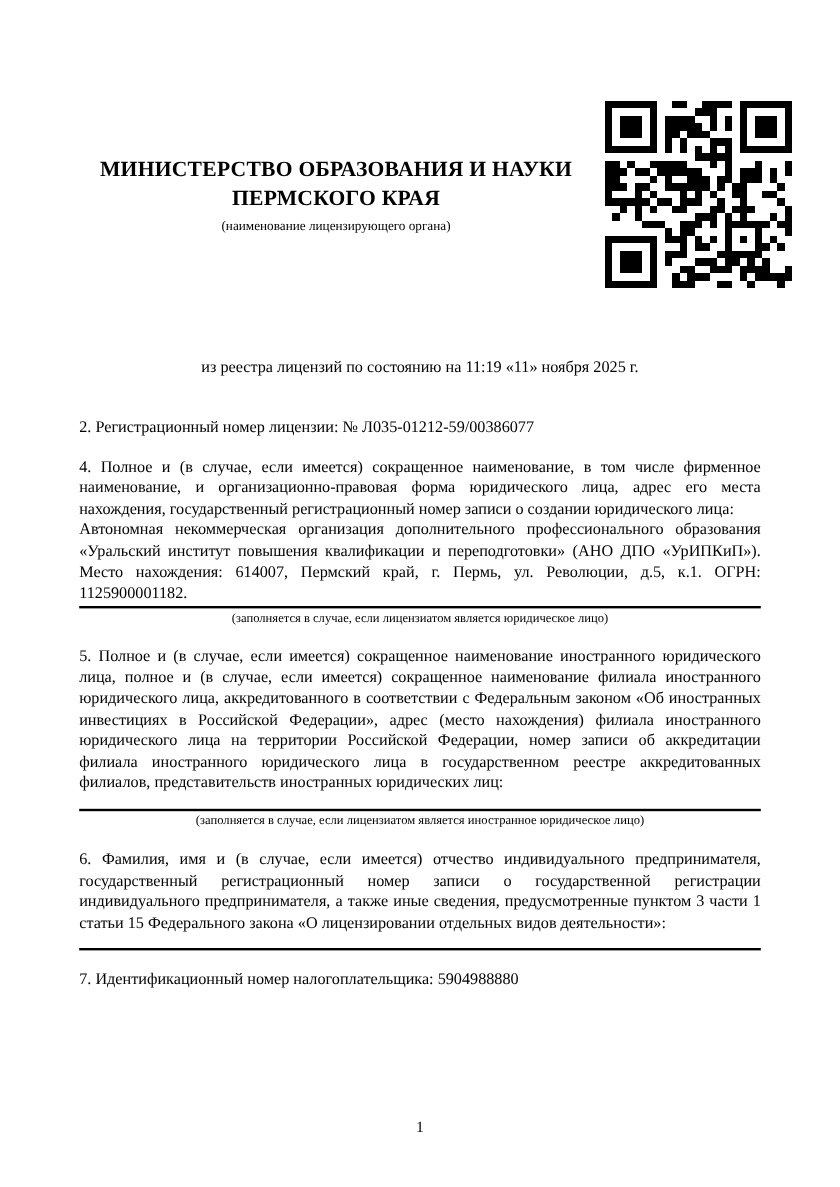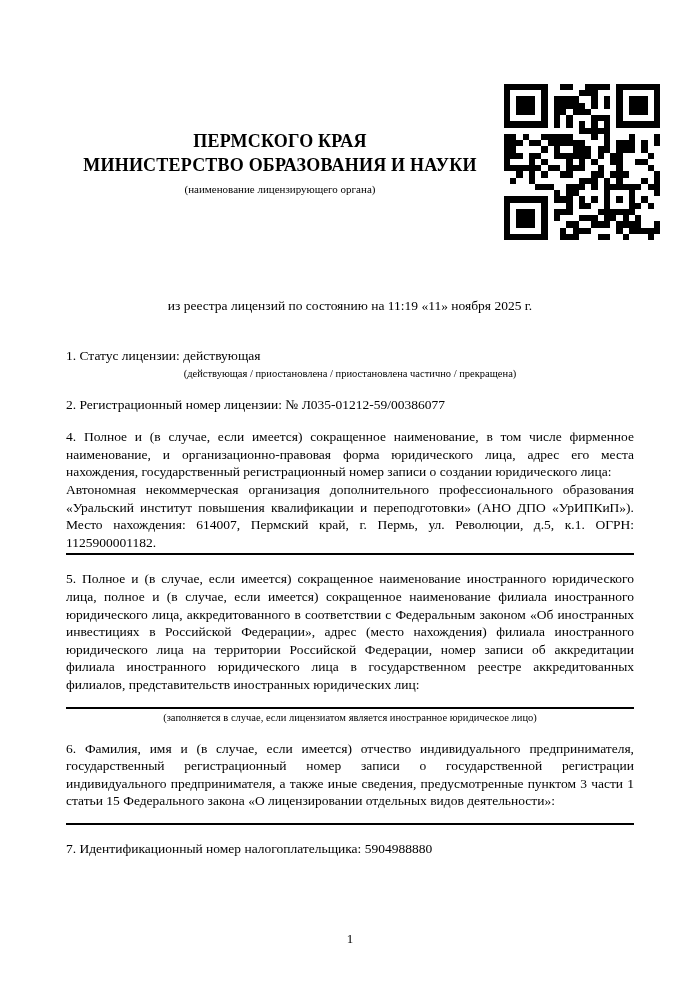--- a/index.html
+++ b/index.html
@@ -34,22 +34,22 @@
     text-align: center; font-size: 13px;
   }
 </style>
 </head>
 <body>
 
 <div class="page">
 
   <div class="header">
     <div class="header-left">
+      <div class="ministry-line">МИНИСТЕРСТВО ОБРАЗОВАНИЯ И НАУКИ</div>
       <div class="ministry-line">ПЕРМСКОГО КРАЯ</div>
-      <div class="ministry-line">МИНИСТЕРСТВО ОБРАЗОВАНИЯ И НАУКИ</div>
       <div class="ministry-caption">(наименование лицензирующего органа)</div>
     </div>
     <div class="qr-wrap">
       <svg id="qr-svg" viewBox="0 0 25 25" shape-rendering="crispEdges">
           <rect x="0" y="0" width="25" height="25" fill="#ffffff"></rect>
           <rect x="0" y="0" width="1" height="1" fill="#000000"></rect>
           <rect x="1" y="0" width="1" height="1" fill="#000000"></rect>
           <rect x="2" y="0" width="1" height="1" fill="#000000"></rect>
           <rect x="3" y="0" width="1" height="1" fill="#000000"></rect>
           <rect x="4" y="0" width="1" height="1" fill="#000000"></rect>
@@ -374,30 +374,27 @@
         </svg>
     </div>
   </div>
 
   <div class="doc-title">
     <div>из реестра лицензий по состоянию на 11:19 «11» ноября 2025 г.</div>
   </div>
 
   <div class="items">
       <div class="item">
-        <div class="item-text">1. Статус лицензии: действующая</div>
-        <div class="item-caption">(действующая / приостановлена / приостановлена частично / прекращена)</div>
-      </div>
-      <div class="item">
         <div class="item-text">2. Регистрационный номер лицензии: № Л035-01212-59/00386077</div>
       </div>
       <div class="item">
         <div class="item-text">4. Полное и (в случае, если имеется) сокращенное наименование, в том числе фирменное наименование, и организационно-правовая форма юридического лица, адрес его места нахождения, государственный регистрационный номер записи о создании юридического лица:</div>
         <div class="item-value">Автономная некоммерческая организация дополнительного профессионального образования «Уральский институт повышения квалификации и переподготовки» (АНО ДПО «УрИПКиП»). Место нахождения: 614007, Пермский край, г. Пермь, ул. Революции, д.5, к.1. ОГРН: 1125900001182.</div>
         <div class="item-underline" style="border-bottom-color: rgb(0, 0, 0);"></div>
+        <div class="item-caption">(заполняется в случае, если лицензиатом является юридическое лицо)</div>
       </div>
       <div class="item">
         <div class="item-text">5. Полное и (в случае, если имеется) сокращенное наименование иностранного юридического лица, полное и (в случае, если имеется) сокращенное наименование филиала иностранного юридического лица, аккредитованного в соответствии с Федеральным законом «Об иностранных инвестициях в Российской Федерации», адрес (место нахождения) филиала иностранного юридического лица на территории Российской Федерации, номер записи об аккредитации филиала иностранного юридического лица в государственном реестре аккредитованных филиалов, представительств иностранных юридических лиц:</div>
         <div class="item-underline gap" style="border-bottom-color: rgb(0, 0, 0);"></div>
         <div class="item-caption">(заполняется в случае, если лицензиатом является иностранное юридическое лицо)</div>
       </div>
       <div class="item">
         <div class="item-text">6. Фамилия, имя и (в случае, если имеется) отчество индивидуального предпринимателя, государственный регистрационный номер записи о государственной регистрации индивидуального предпринимателя, а также иные сведения, предусмотренные пунктом 3 части 1 статьи 15 Федерального закона «О лицензировании отдельных видов деятельности»:</div>
         <div class="item-underline gap" style="border-bottom-color: rgb(0, 0, 0);"></div>
       </div>

